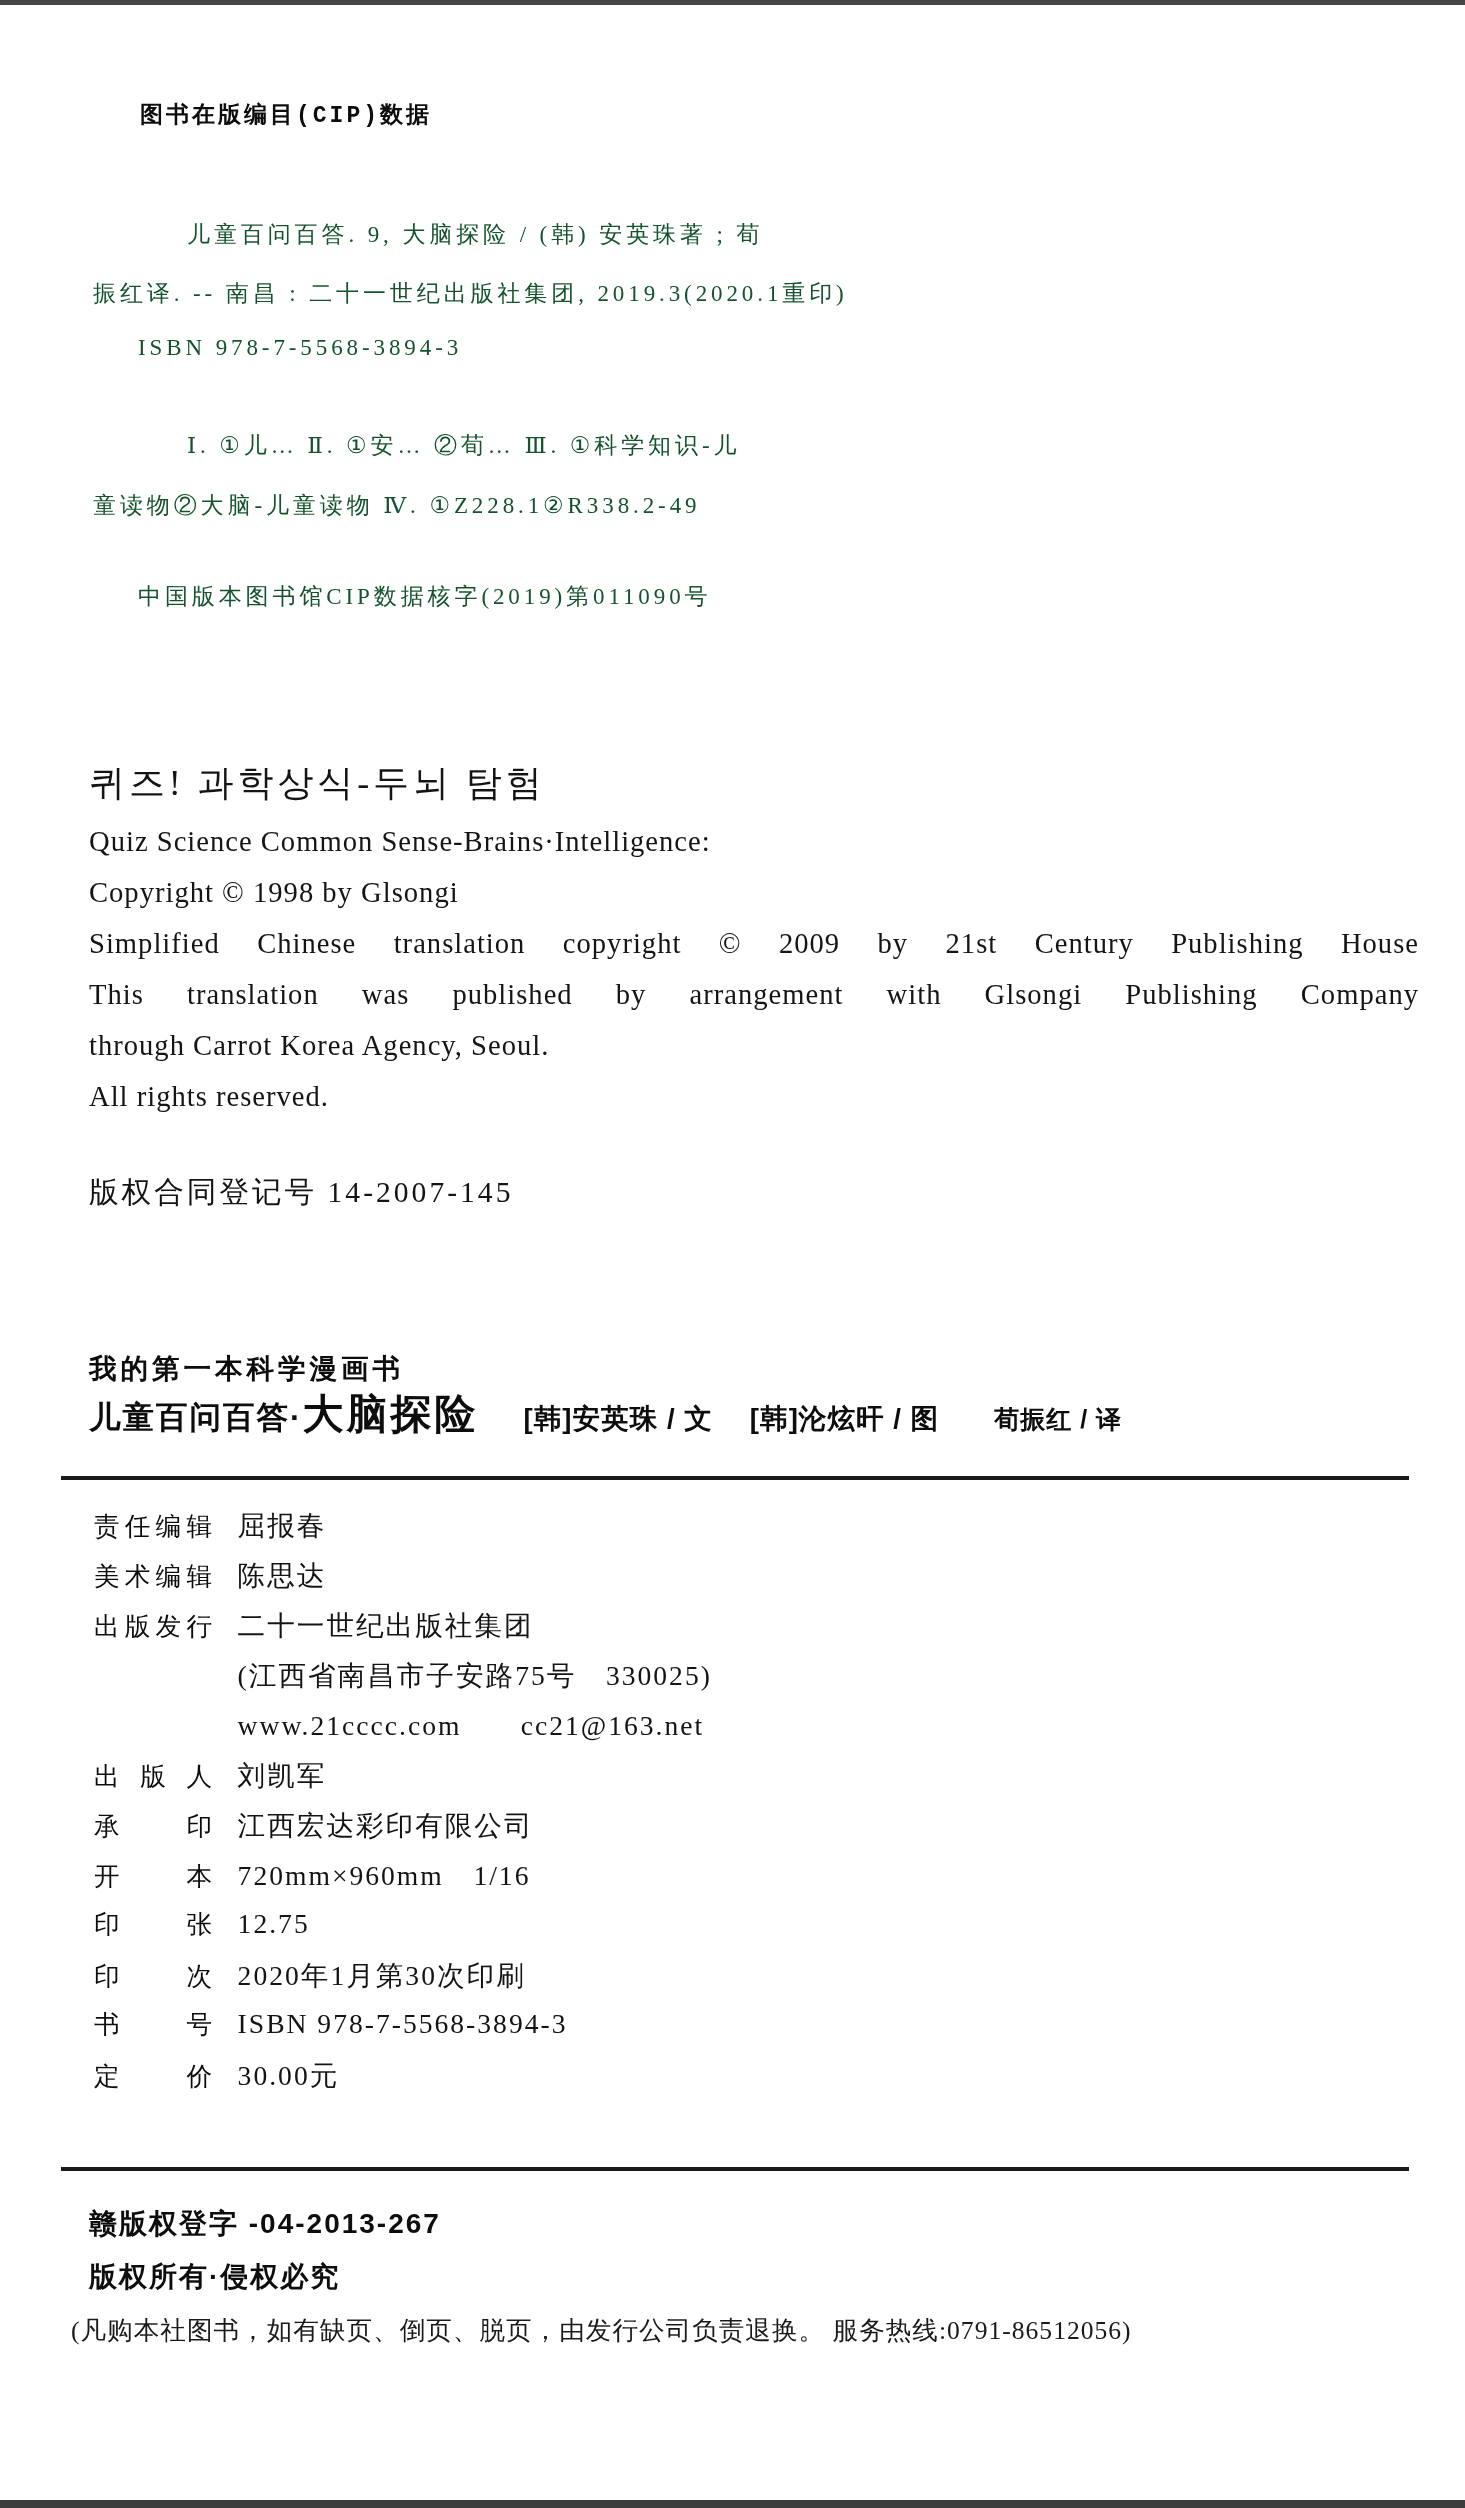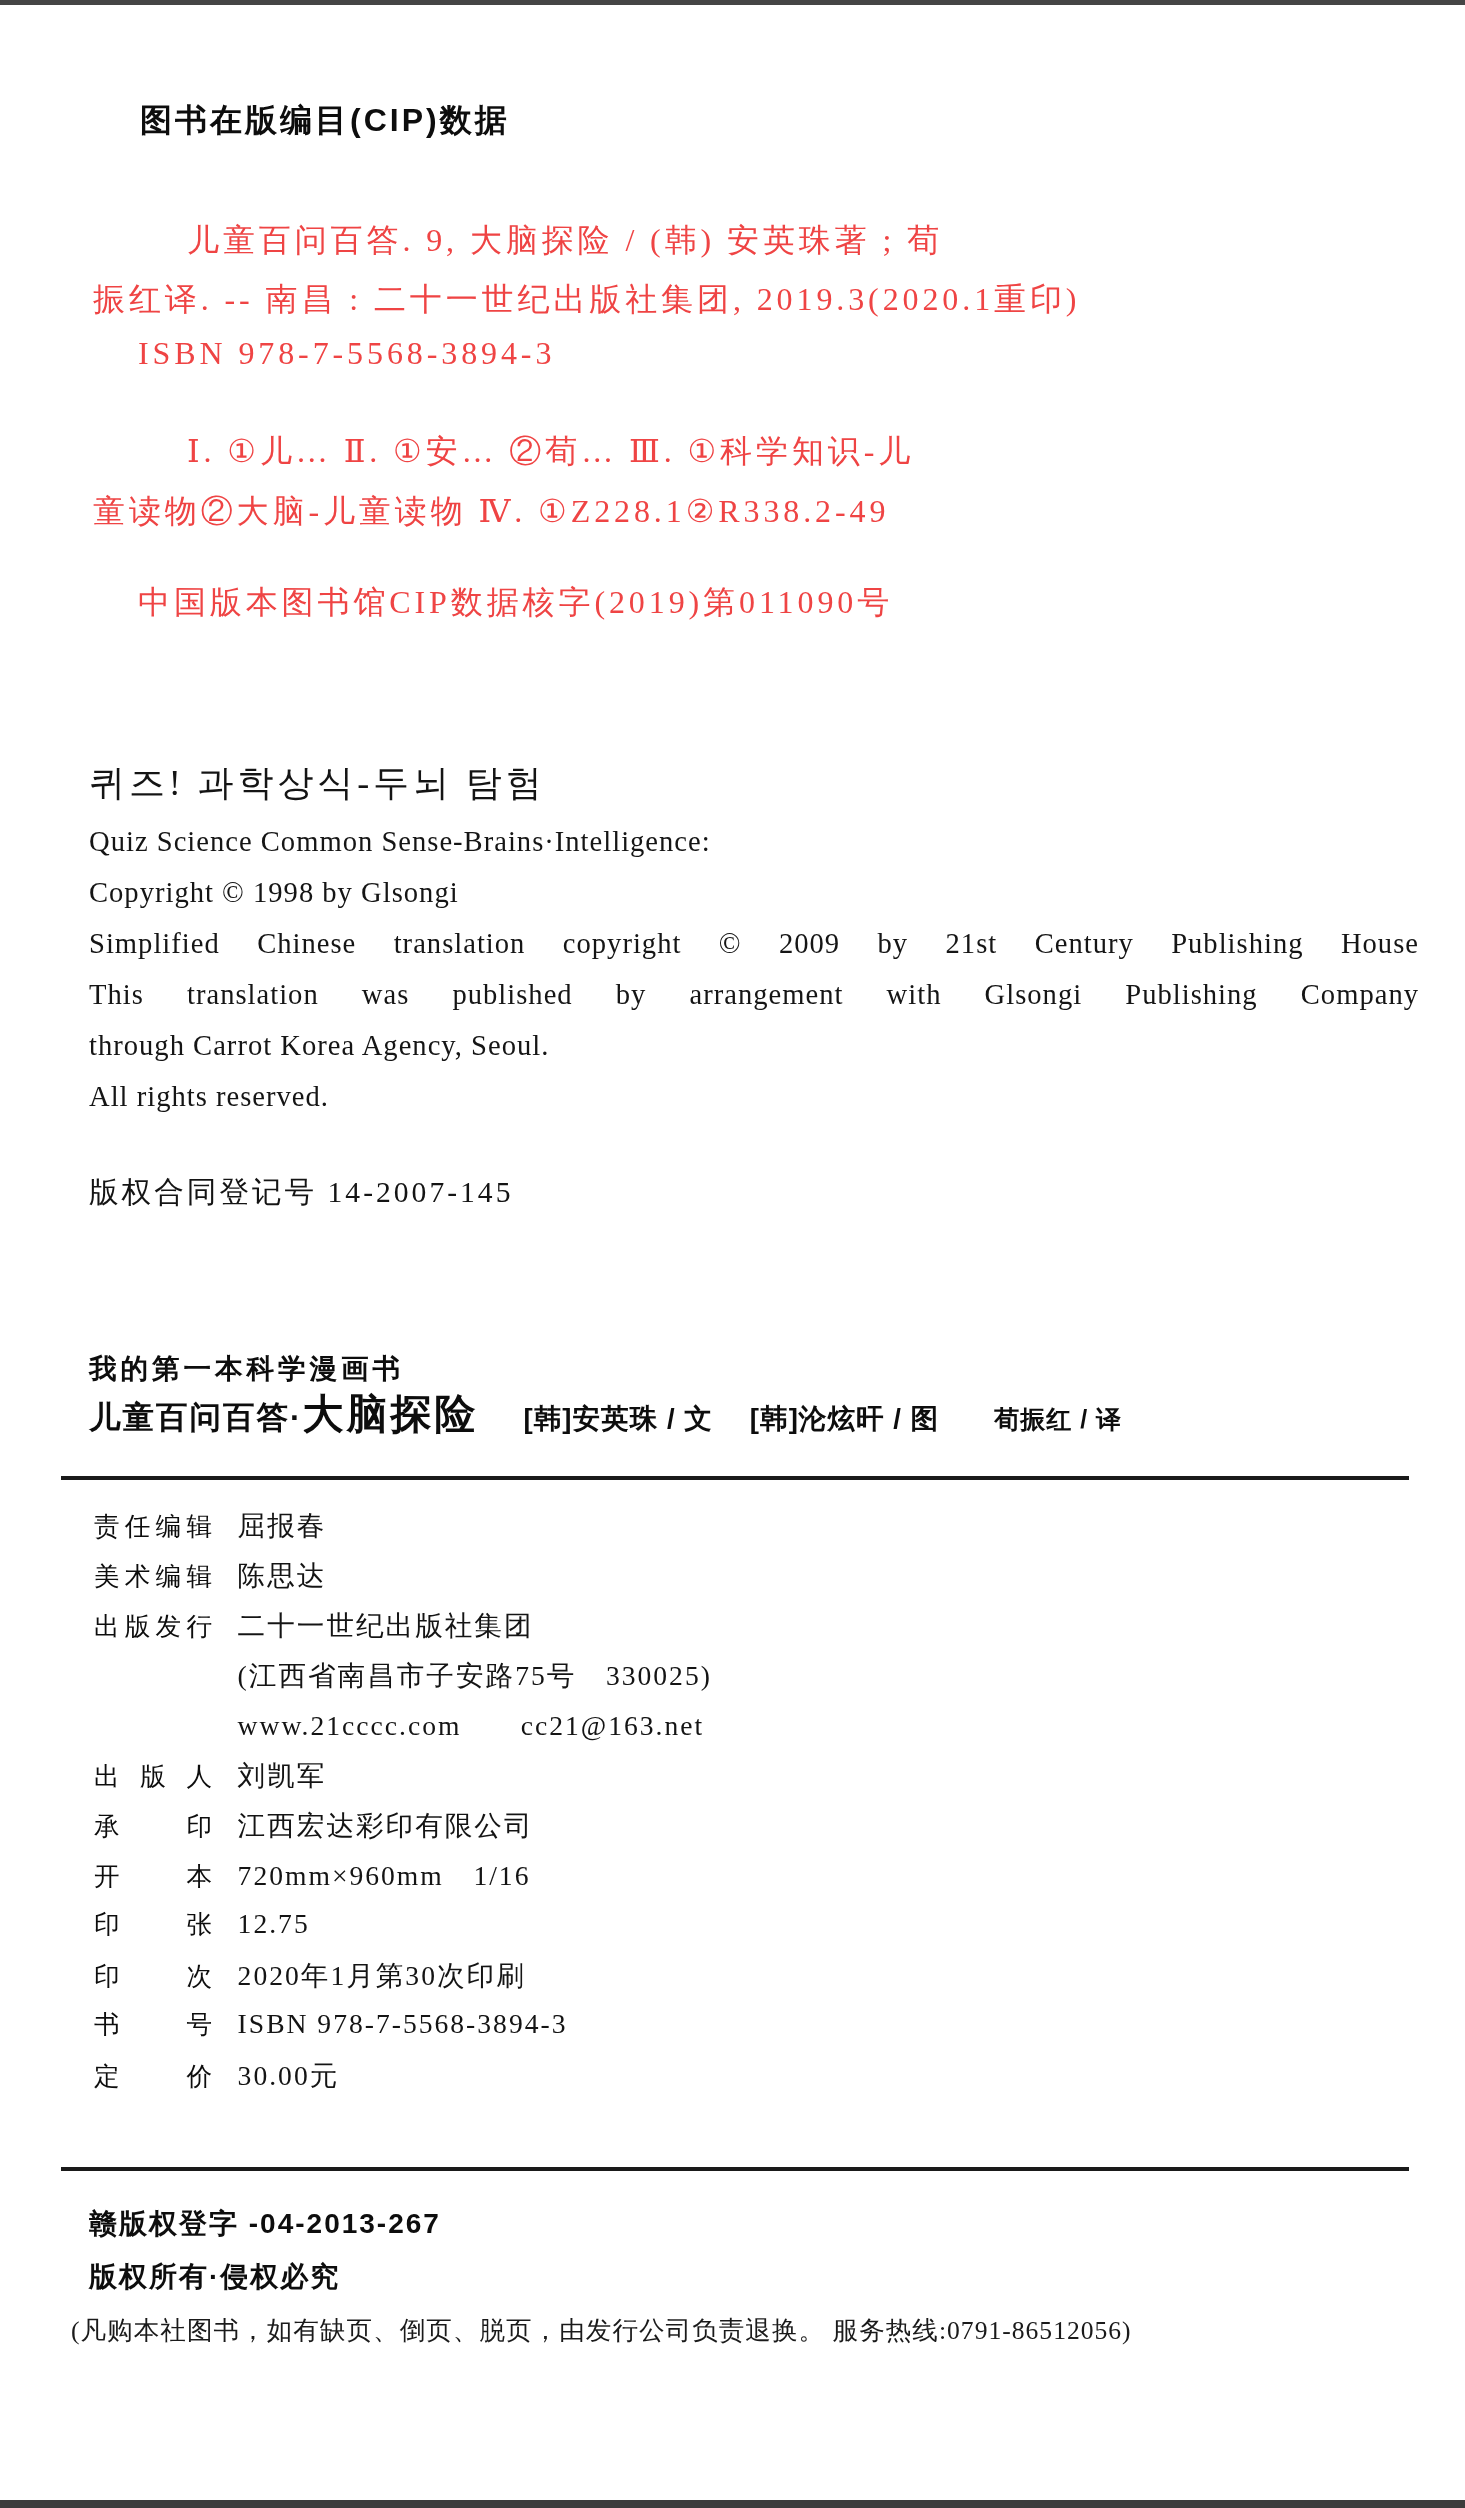--- a/index.html
+++ b/index.html
@@ -21,31 +21,31 @@
     width: 100%;
     background: #454545;
   }
   .edge-top { top: 0; height: 4.9px; }
   .edge-bottom { bottom: 0; height: 8.9px; background: #3c3c3c; }
 
   .abs { position: absolute; }
 
   
   .cip-heading {
-    font-family: Liberation Sans, sans-serif;
-    font-weight: bold;
-    font-size: 32px;
+    font-family: Liberation Mono, monospace;
+    font-weight: bold;
+    font-size: 23px;
     letter-spacing: 3px;
     color: #0d0d0d;
   }
   .cip-line {
-    font-size: 32px;
+    font-size: 23px;
     letter-spacing: 3.9px;
     white-space: nowrap;
-    color: #ef4444;
+    color: #14532d;
   }
 
   
   .korean-title {
     font-size: 36px;
     letter-spacing: 3.9px;
     color: #141414;
   }
   .eng-block {
     width: 1330px;

